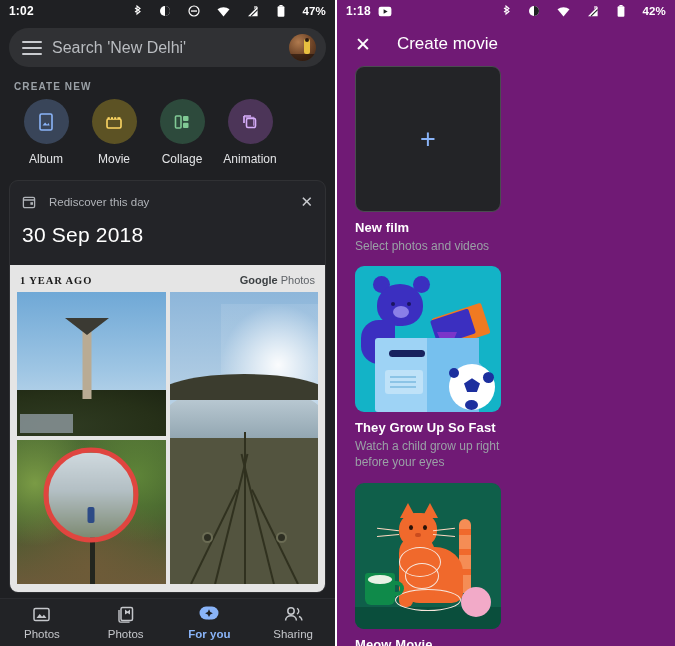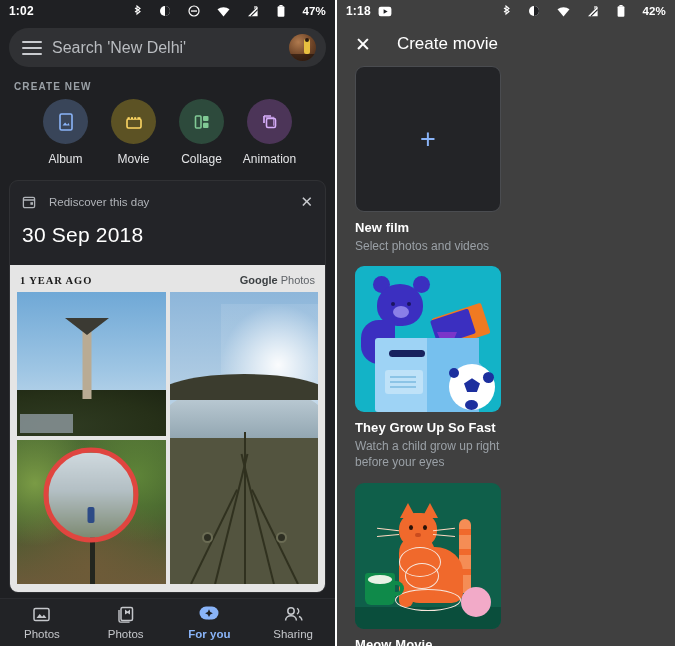--- a/index.html
+++ b/index.html
@@ -6,21 +6,21 @@
   html, body {
     width: 675px; height: 646px;
     background: #ffffff;
     font-family: "Liberation Sans", sans-serif;
     overflow: hidden;
   }
   .stage { position: relative; width: 675px; height: 646px; display: flex; background: #fff; }
 
   .phone { position: relative; width: 337px; height: 646px; background: #1f2023; overflow: hidden; }
   .phone.left { border-right: 2px solid #ffffff; }
-  .phone.right { width: 338px; background: #404040; }
+  .phone.right { width: 338px; background: #701a75; }
 
   
   .statusbar {
     height: 22px; display: flex; align-items: center;
     padding: 0 9px; color: #ffffff; font-size: 11.5px; font-weight: bold;
     letter-spacing: .2px;
   }
   .sb-time { font-size: 12px; }
   .sb-left-icons { display: flex; align-items: center; gap: 5px; margin-left: 7px; }
   .sb-right { margin-left: auto; display: flex; align-items: center; gap: 17px; }
@@ -42,21 +42,21 @@
   }
   .avatar .fig { position: absolute; right: 6px; top: 5px; width: 6px; height: 15px; background: #e8c040; border-radius: 2px; }
   .avatar .fig2 { position: absolute; right: 7px; top: 4px; width: 4px; height: 4px; border-radius: 50%; background: #2a1a10; }
   .avatar .ground { position: absolute; left: 0; bottom: 0; width: 100%; height: 7px; background: rgba(20,10,5,.55); }
 
   
   .section-label {
     color: #9aa0a6; font-size: 10px; font-weight: bold;
     letter-spacing: 1.1px; margin: 14px 0 0 14px;
   }
-  .create-row { display: flex; justify-content: center; margin-top: 7px; padding: 0 12px; }
+  .create-row { display: flex; justify-content: flex-start; margin-top: 7px; padding: 0 12px; }
   .create-item { display: flex; flex-direction: column; align-items: center; width: 68px; }
   .circle { width: 45px; height: 45px; border-radius: 50%; display: flex; align-items: center; justify-content: center; }
   .create-label { margin-top: 8px; color: #e3e4e6; font-size: 12px; }
 
   
   .card {
     margin: 14px 9px 0 9px; background: #232428; border-radius: 9px; overflow: hidden;
     border: 1px solid #303134;
   }
   .card-head { display: flex; align-items: center; padding: 13px 12px 0 12px; }

